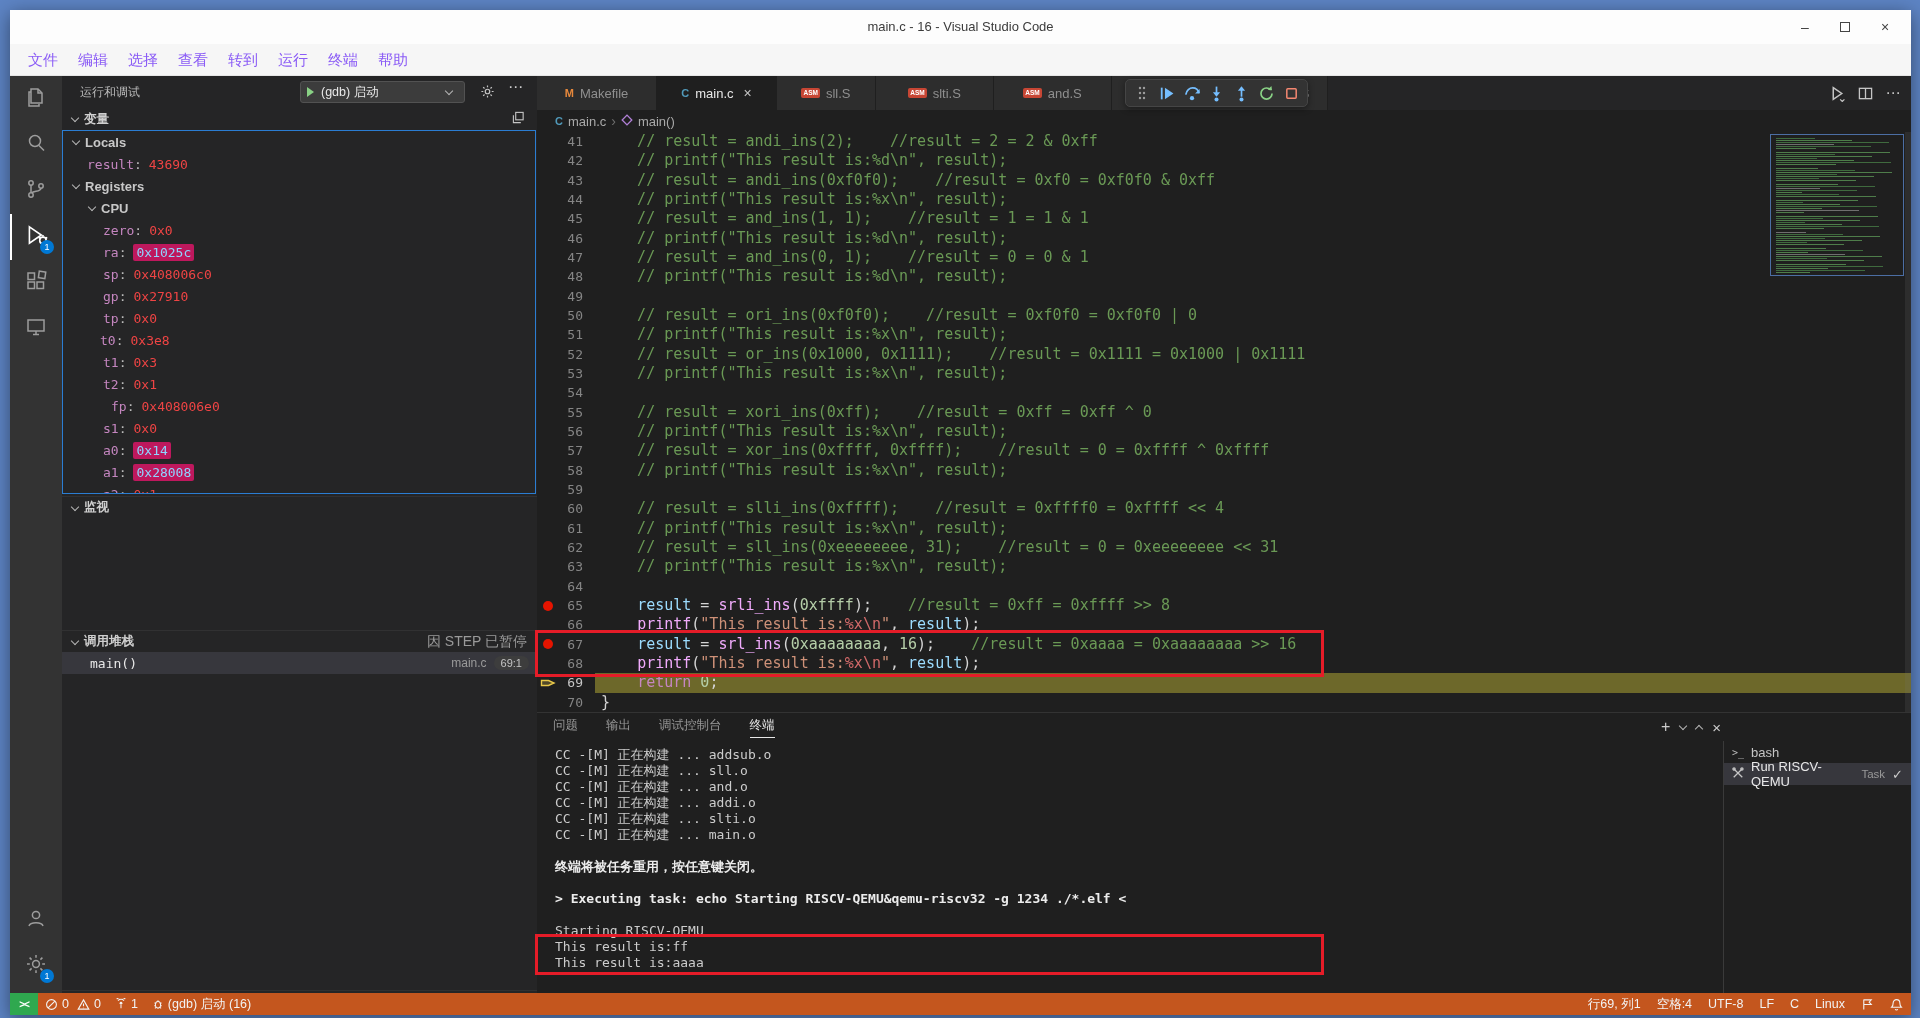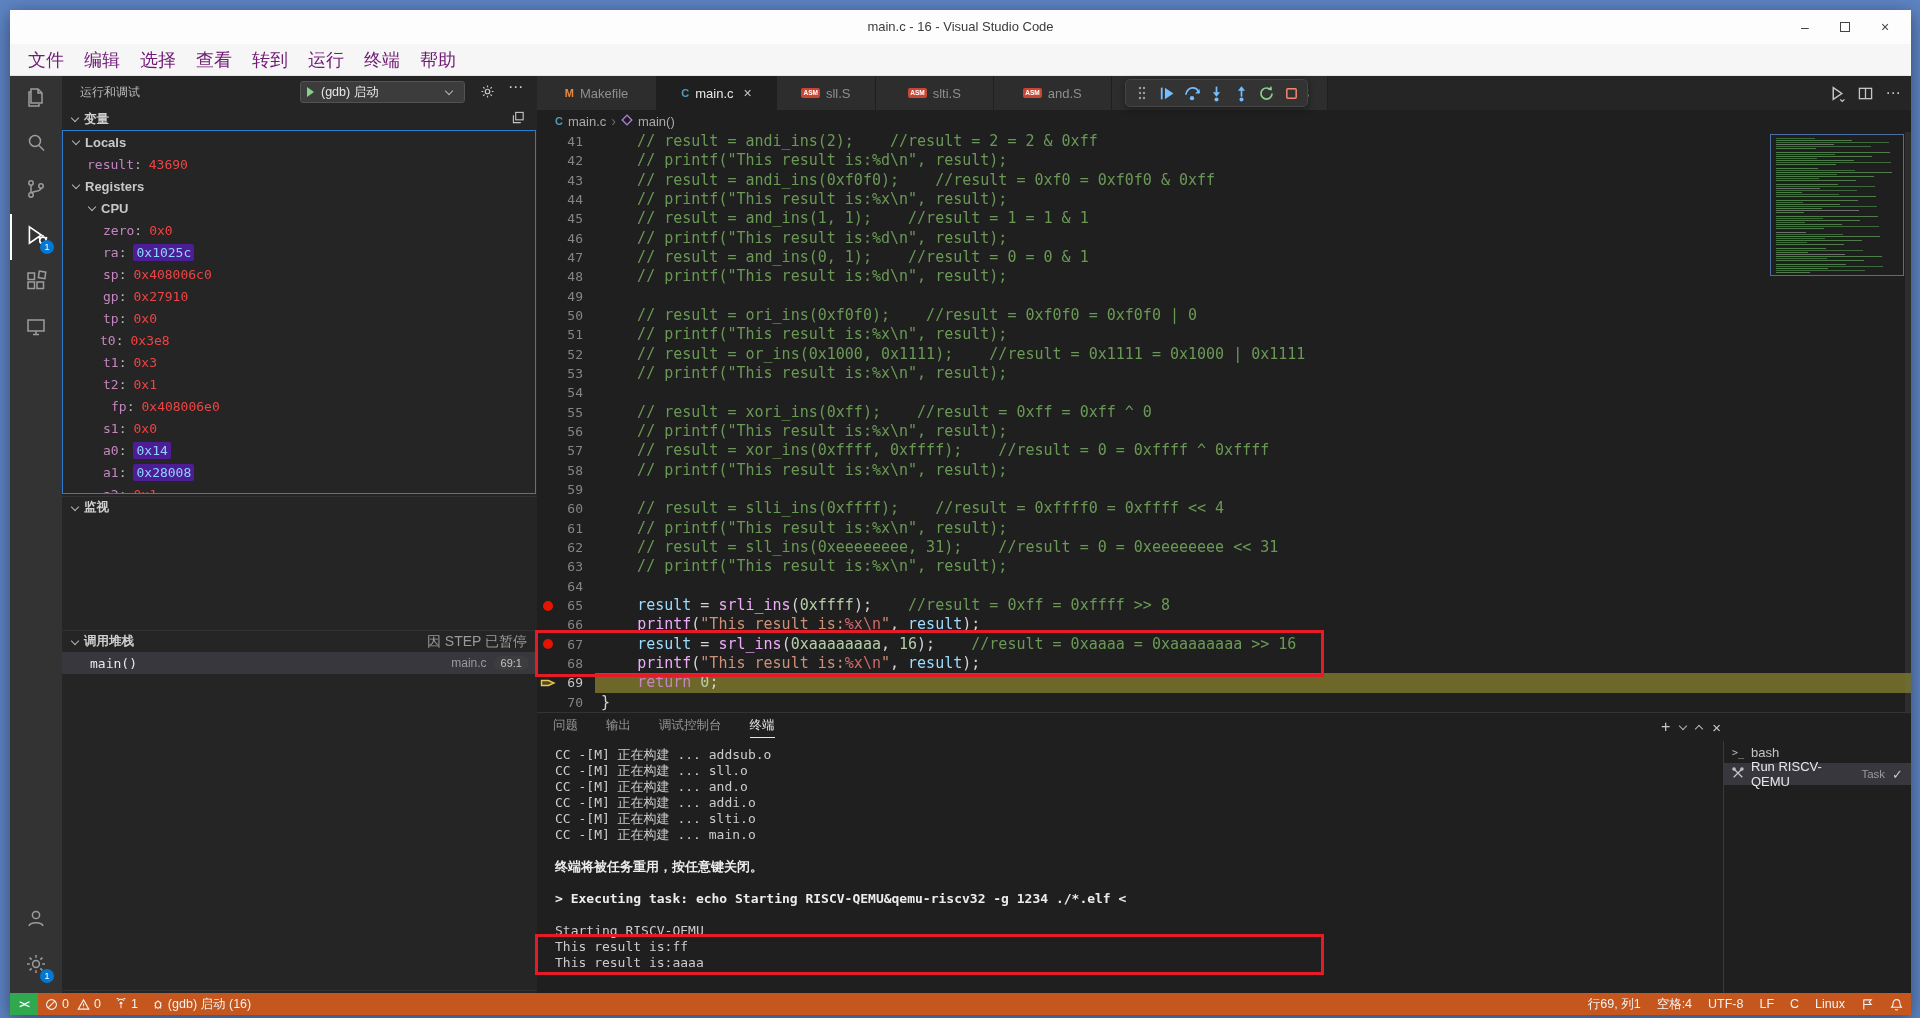--- a/index.html
+++ b/index.html
@@ -14,21 +14,21 @@
   .title-text { position:absolute; left:0; right:0; top:0; height:34px; line-height:34px;
     text-align:center; font-size:13px; color:#3b3b3b; }
   .win-controls { position:absolute; right:6px; top:0; height:34px; display:flex; align-items:center; }
   .win-btn { width:40px; height:34px; display:flex; align-items:center; justify-content:center;
     color:#444; font-size:14px; cursor:default; }
   .win-btn .sq { width:10px; height:10px; border:1.3px solid #444; }
 
   
   .menubar { position:absolute; left:0; top:34px; width:100%; height:32px; background:#f6f6f6;
     display:flex; align-items:center; padding-left:8px; border-bottom:1px solid #e6e6e6; }
-  .menu-item { padding:0 10px; font-size:18px; color:#701a75; line-height:32px; }
+  .menu-item { padding:0 10px; font-size:15px; color:#8b5cf6; line-height:32px; }
 
   
   .main { position:absolute; left:0; top:66px; width:100%; bottom:22px; }
 
   
   .activitybar { position:absolute; left:0; top:0; width:52px; height:100%; background:#333333; }
   .act-group-top { position:absolute; top:0; left:0; width:52px; }
   .act-group-bottom { position:absolute; bottom:4px; left:0; width:52px; }
   .act-item { position:relative; width:52px; height:46px; display:flex; align-items:center; justify-content:center; }
   .act-item svg { stroke:#9d9d9d; fill:none; stroke-width:1.5; }
@@ -56,21 +56,21 @@
     border-top:1px solid rgba(255,255,255,.06); }
   .sb-header .right-note { margin-left:auto; margin-right:10px; font-weight:normal; font-size:14px; color:#9a9a9a; }
   .hdr-icon { margin-left:auto; margin-right:12px; }
   .vars-body { position:absolute; left:0; top:54px; width:474px; height:364px;
     border:1px solid #2b7dd2; overflow:hidden; }
   .var-row { height:22px; display:flex; align-items:center; font-size:13px; white-space:pre; }
   .var-row .grp { font-weight:bold; color:#c8c8c8; }
   .var-row .vname { color:#c586c0; font-family:"DejaVu Sans Mono",monospace; }
   .var-row .colon { color:#bbbbbb; font-family:"DejaVu Sans Mono",monospace; }
   .var-row .vval { color:#ef4444; font-family:"DejaVu Sans Mono",monospace; margin-left:7px; }
-  .var-row .vval.hl { background:#4c1d95; color:#8fd4ff; border-radius:2px; padding:1px 3px; }
+  .var-row .vval.hl { background:#be185d; color:#8fd4ff; border-radius:2px; padding:1px 3px; }
   .frame-row { position:absolute; left:0; width:100%; height:22px; background:#37373d;
     display:flex; align-items:center; font-size:13px; }
   .frame-fn { margin-left:28px; color:#e8e8e8; font-family:"DejaVu Sans Mono",monospace; }
   .frame-right { margin-left:auto; margin-right:8px; display:flex; align-items:center; gap:7px; }
   .frame-file { color:#9a9a9a; font-size:12px; }
   .frame-loc { background:#3d3d3d; color:#c5c5c5; border-radius:8px; font-size:11px; padding:1px 7px; }
 
   
   .editorcol { position:absolute; left:527px; top:0; right:0; height:100%; background:#1f1f1f; }
 

